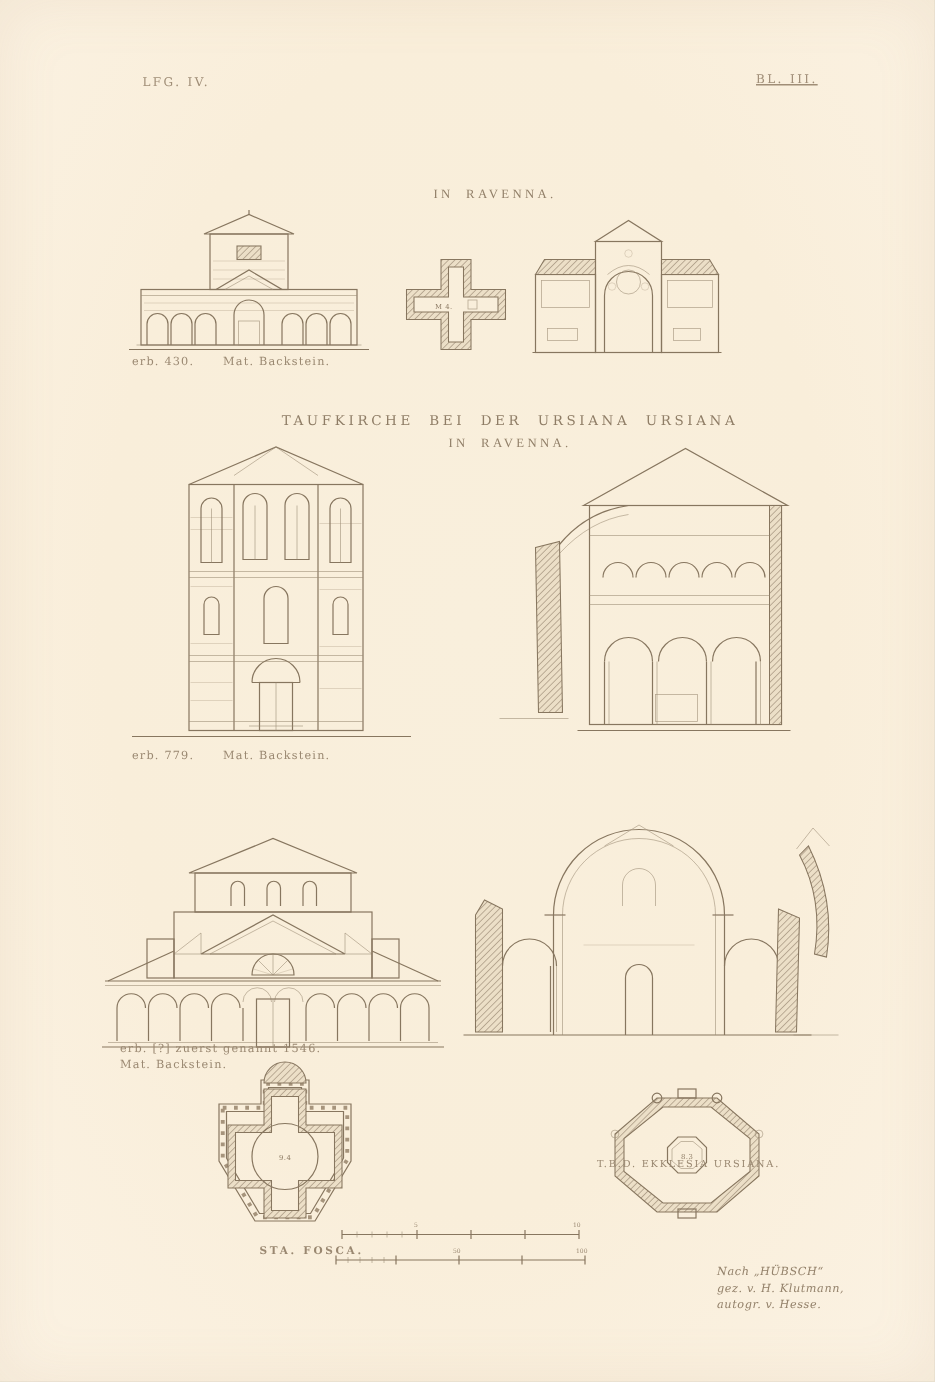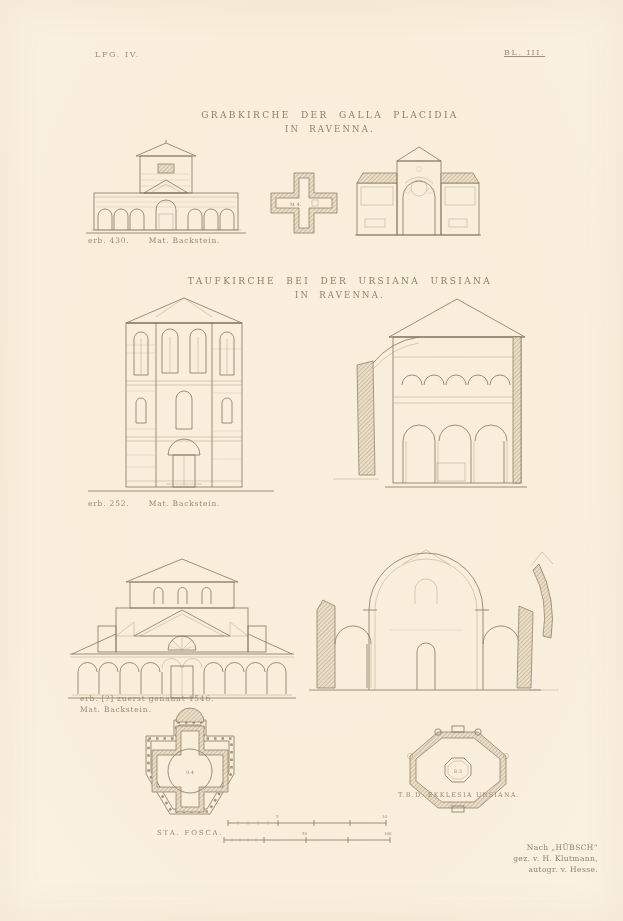--- a/index.html
+++ b/index.html
@@ -6,25 +6,25 @@
   .paper{
     position:relative;width:623px;height:921px;margin:0 auto;overflow:hidden;
     background:radial-gradient(ellipse at 50% 45%, #f9efdc 0%, #f9eeda 55%, #fbf2e3 100%);
     box-shadow:inset 0 0 40px rgba(180,150,110,.12);
     font-family:"DejaVu Serif","Liberation Serif",serif;
     color:#93816a;
   }
   .abs{position:absolute;}
   .plate-label{font-size:8px;letter-spacing:1.6px;color:#a08e77;}
   .title{font-size:9px;letter-spacing:2.4px;word-spacing:5px;color:#8f7d66;text-align:center;white-space:nowrap;}
-  .subtitle{font-size:8.5px;letter-spacing:2.2px;word-spacing:4px;color:#93816a;text-align:center;white-space:nowrap;}
+  .subtitle{font-size:8.5px;letter-spacing:2.2px;word-spacing:4px;color:#93816a;text-align:center;white-space:nowrap;font-family:Liberation Serif, serif;}
   .caption{font-size:7.5px;letter-spacing:.8px;color:#9a8871;white-space:nowrap;}
   .caption .gap{display:inline-block;width:16px;}
   .plan-label{font-size:7px;letter-spacing:1.8px;color:#9a8871;white-space:nowrap;}
-  .credit{font-size:7.5px;letter-spacing:.4px;color:#93816a;text-align:right;line-height:11px;white-space:nowrap;}
+  .credit{font-size:7.5px;letter-spacing:.4px;color:#93816a;text-align:left;line-height:11px;white-space:nowrap;font-style:italic;}
   svg{display:block;overflow:visible;}
   .ln{fill:none;stroke:#87765f;stroke-width:.8;}
   .lt{fill:none;stroke:#9c8b74;stroke-width:.5;opacity:.75;}
   .xlt{fill:none;stroke:#ab9a82;stroke-width:.45;opacity:.5;}
   .wall{stroke:#87765f;stroke-width:.7;}
   .svg-num{font-family:"DejaVu Serif",serif;font-size:4.6px;fill:#8f7d66;letter-spacing:.3px;}
   .svg-num-sm{font-family:"DejaVu Serif",serif;font-size:4px;fill:#9a8871;}
 </style>
 </head>
 <body>
@@ -40,21 +40,20 @@
       <pattern id="dots" width="4" height="3.2" patternUnits="userSpaceOnUse">
         <rect width="4" height="3.2" fill="#f3e7d0"></rect>
         <circle cx="1.4" cy="1.5" r="0.55" fill="#96846d"></circle>
       </pattern>
     </defs>
   </svg>
 
   <div class="abs plate-label" style="left:95px;top:50px;">LFG. IV.</div>
   <div class="abs plate-label" style="left:504px;top:48px;text-decoration:underline;">BL. III.</div>
 
-  <div class="abs title" style="left:110px;top:110px;width:440px;">GRABKIRCHE DER GALLA PLACIDIA</div>
   <div class="abs subtitle" style="left:110px;top:124px;width:440px;">IN RAVENNA.</div>
 
   <svg class="abs" style="left:86px;top:138px;" width="160" height="98" viewBox="0 0 160 98">
     <line x1="0" y1="95" x2="160" y2="95" class="ln"></line>
     <line x1="5" y1="92" x2="155" y2="92" class="lt"></line>
     <g>
       <polygon points="50,18 80,5 110,18" class="ln"></polygon>
       <line x1="80" y1="5" x2="80" y2="2" class="ln"></line>
       <rect x="54" y="18" width="52" height="37" class="ln"></rect>
       <rect x="72" y="26" width="16" height="9" class="wall" fill="url(#h)"></rect>
@@ -206,21 +205,21 @@
         <line x1="105" y1="150" x2="105" y2="192" class="lt"></line>
       <line x1="138" y1="150" x2="138" y2="192" class="ln"></line>
         <line x1="141" y1="150" x2="141" y2="192" class="lt"></line>
       <line x1="171" y1="150" x2="171" y2="192" class="ln"></line>
         <line x1="174" y1="150" x2="174" y2="192" class="lt"></line>
       <rect x="104" y="172" width="28" height="18" class="lt"></rect>
     </g>
   </svg>
 
   <div class="abs caption" style="left:88px;top:499px;">
-    <span>erb. 252.</span><span class="gap"></span>
+    <span>erb. 779.</span><span class="gap"></span>
     <span>Mat. Backstein.</span>
   </div>
 
 
   <svg class="abs" style="left:68px;top:550px;" width="228" height="152" viewBox="0 0 228 152">
     <line x1="0" y1="148" x2="228" y2="148" class="ln"></line>
     <g>
       <polygon points="58,32 114,9 170,32" class="ln"></polygon>
       <rect x="62" y="32" width="104" height="26" class="ln"></rect>
       <path d="M86,54 V42 A4.5,4.5 0 0 1 95,42 V54" class="ln"></path>
@@ -313,21 +312,21 @@
 
   <svg class="abs" style="left:124px;top:708px;" width="134" height="120" viewBox="0 0 134 120">
     <path d="M22,28 H50 V12 H82 V28 H110 V66 L86,106 H46 L22,66 Z" class="ln"></path>
     <path d="M27,33 H55 V17 H77 V33 H105 V64 L83,101 H49 L27,64 Z" class="ln"></path>
     <path d="M24.5,30.5 H52.5 V14.5 H79.5 V30.5 H107.5 V65 L84.5,103.5 H47.5 L24.5,65 Z" fill="none" stroke="#a6947c" stroke-width="2.6" stroke-dasharray="2.5 5"></path>
     <path d="M52,16 A14,14 0 0 1 80,16 Z" fill="url(#h)" class="wall" transform="translate(0,-2)"></path>
     <path d="M52,18 H80 V42 H104 V84 H80 V104 H52 V84 H28 V42 H52 Z M57,23 H75 V47 H99 V79 H75 V99 H57 V79 H33 V47 H57 Z" fill="url(#h)" fill-rule="evenodd" class="wall"></path>
     <circle cx="66" cy="63" r="22" fill="#f9efdc" class="ln"></circle>
     <text x="62" y="65.5" class="svg-num">9.4</text>
   </svg>
-  <div class="abs plan-label" style="left:157px;top:829px;">STA. FOSCA.</div>
+  <div class="abs plan-label" style="left:173px;top:829px;font-weight:bold;">STA. FOSCA.</div>
 
   <svg class="abs" style="left:222px;top:813px;" width="172" height="36" viewBox="0 0 172 36">
     <g>
       <line x1="6" y1="10" x2="164" y2="10" class="ln"></line>
       <line x1="6" y1="7" x2="6" y2="13" class="ln"></line>
       <line x1="16" y1="8" x2="16" y2="12" class="lt"></line>
         <line x1="26" y1="8" x2="26" y2="12" class="lt"></line>
       <line x1="36" y1="8" x2="36" y2="12" class="lt"></line>
         <line x1="46" y1="8" x2="46" y2="12" class="lt"></line>
       <line x1="56" y1="7" x2="56" y2="13" class="ln"></line>
@@ -358,21 +357,21 @@
     <circle cx="36" cy="6" r="3.2" class="ln"></circle>
     <circle cx="76" cy="6" r="3.2" class="ln"></circle>
     <circle cx="8" cy="30" r="2.6" class="lt"></circle>
     <circle cx="104" cy="30" r="2.6" class="lt"></circle>
     <rect x="50" y="0" width="12" height="6" class="ln"></rect>
     <rect x="50" y="80" width="12" height="6" class="ln"></rect>
     <polygon points="50,32 62,32 69,39 69,49 62,56 50,56 43,49 43,39" class="ln"></polygon>
     <polygon points="52,35 60,35 66,40 66,48 60,53 52,53 46,48 46,40" class="lt"></polygon>
     <text x="52" y="46.5" class="svg-num">8.3</text>
   </svg>
-  <div class="abs plan-label" style="left:398px;top:791px;font-size:6.5px;letter-spacing:1.2px;">T.B.D. EKKLESIA URSIANA.</div>
+  <div class="abs plan-label" style="left:398px;top:772px;font-size:6.5px;letter-spacing:1.2px;">T.B.D. EKKLESIA URSIANA.</div>
 
   <div class="abs credit" style="left:478px;top:842px;width:120px;">
     <div>Nach „HÜBSCH“</div>
     <div>gez. v. H. Klutmann,</div>
     <div>autogr. v. Hesse.</div>
   </div>
 
 </div>
 
 </body></html>

